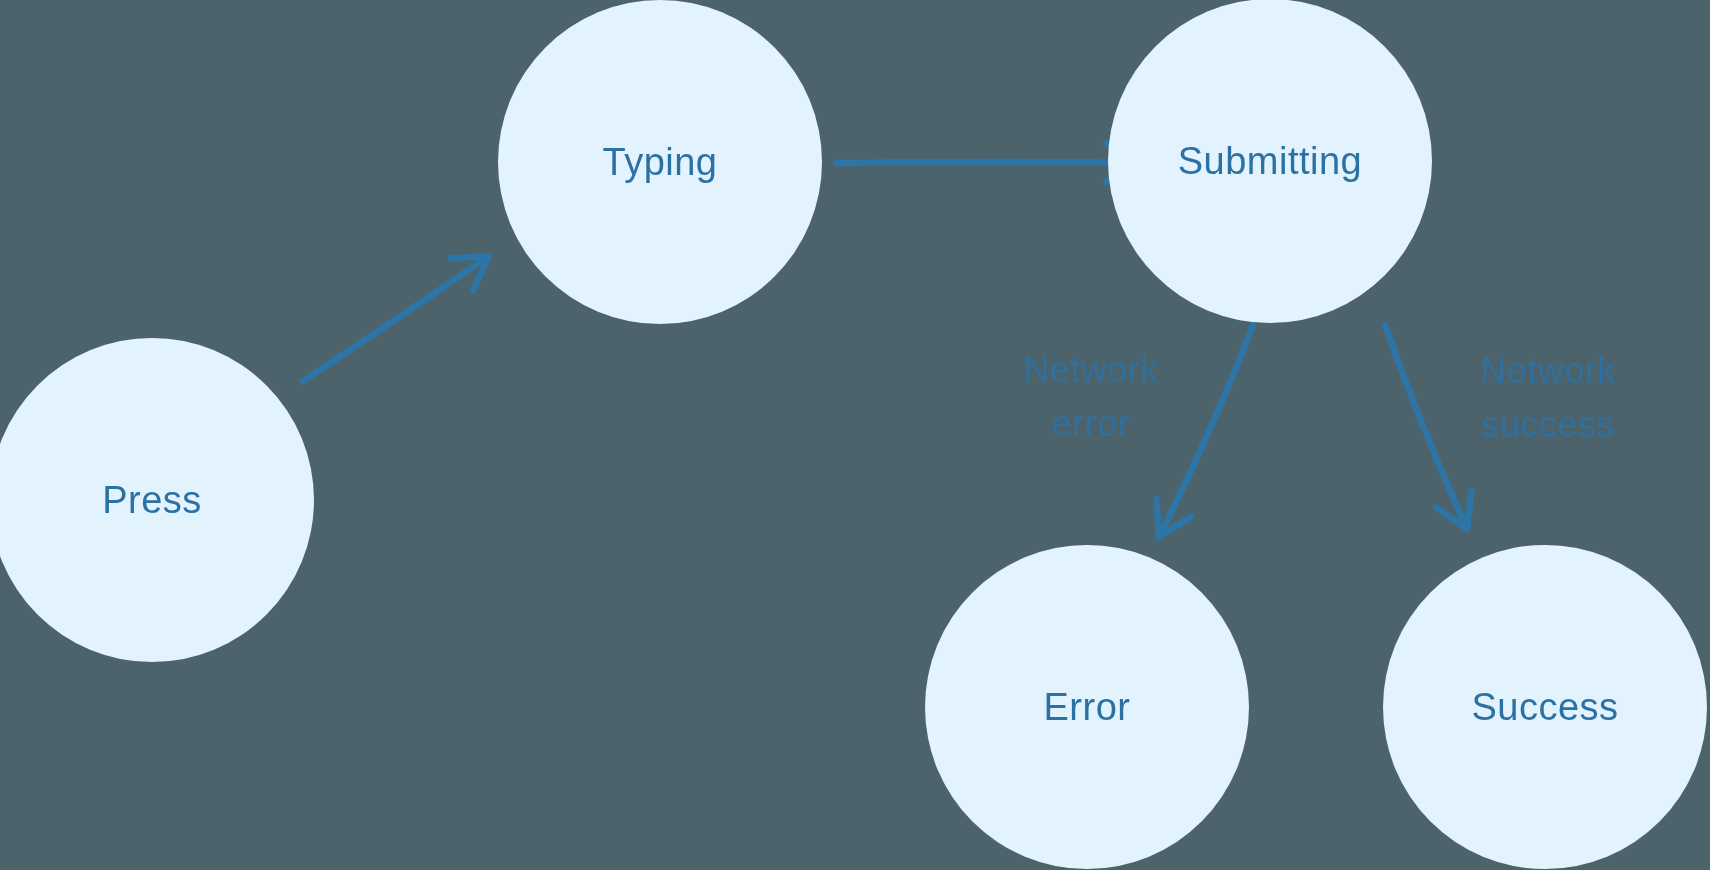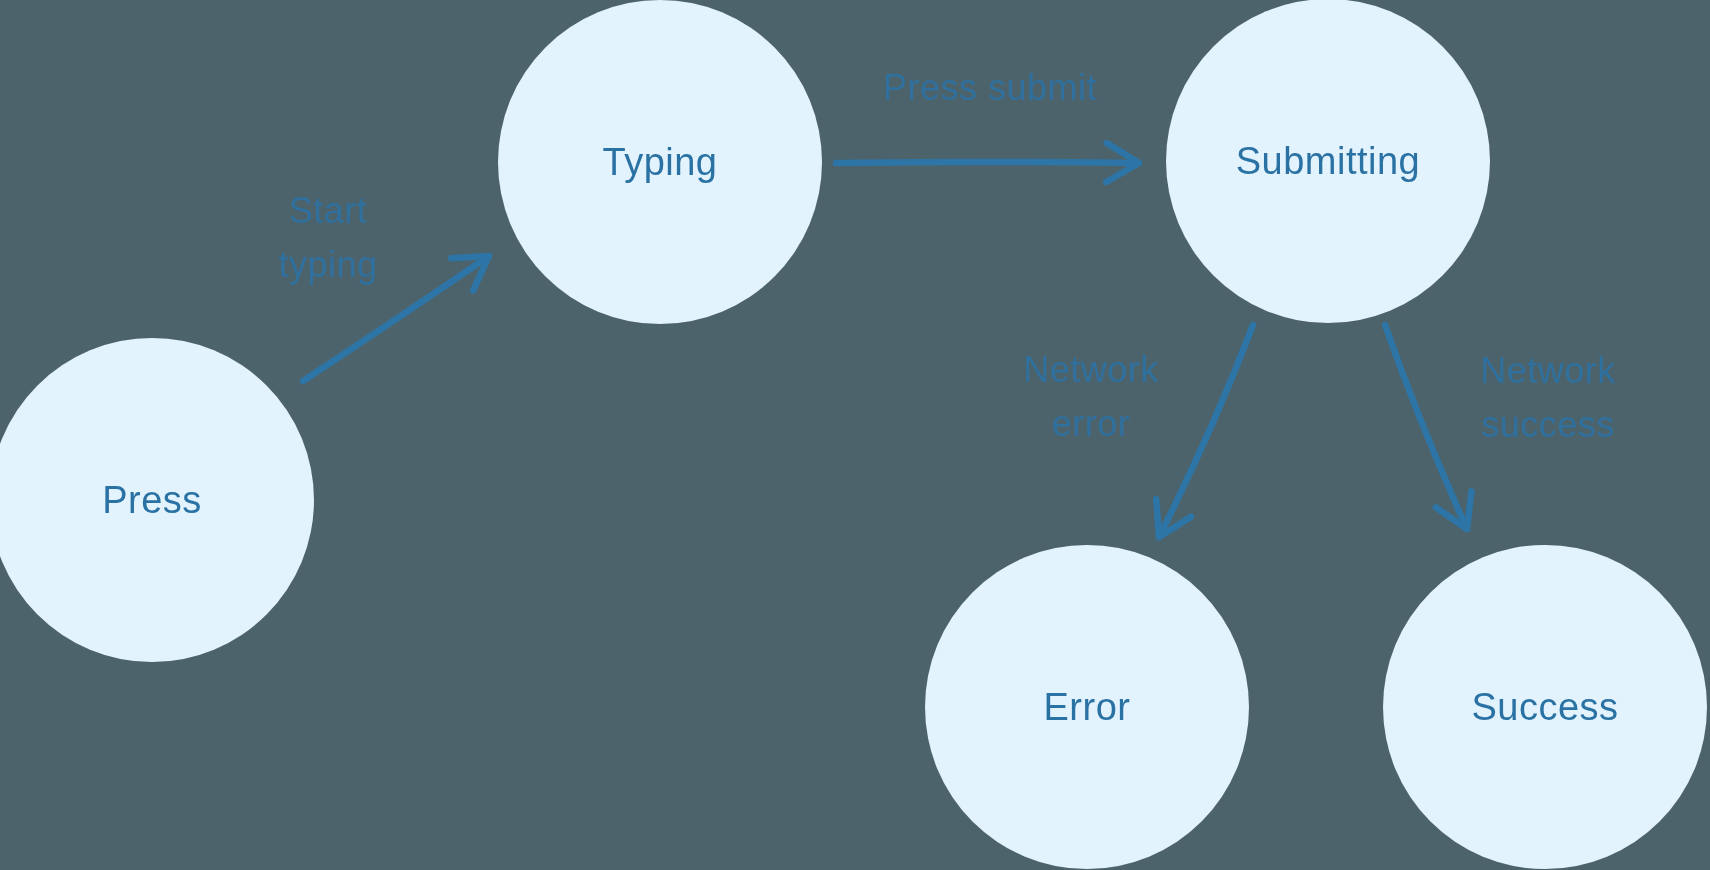--- a/index.html
+++ b/index.html
@@ -84,40 +84,33 @@
   </svg>
 
   <div class="node" style="left:-10px; top:338px;">
     <span>Press</span>
   </div>
 
   <div class="node" style="left:498px; top:0px;">
     <span>Typing</span>
   </div>
 
-  <div class="node" style="left:1166px; top:-1px;text-align:center;">
+  <div class="node" style="left:1108px; top:-1px;text-align:center;">
     <span>Submitting</span>
   </div>
 
   <div class="node" style="left:925px; top:545px;">
     <span>Error</span>
   </div>
 
   <div class="node" style="left:1383px; top:545px;">
     <span>Success</span>
   </div>
 
-  <div class="tlabel" style="left:328px; top:238px;">
-    <div>Start</div>
-    <div>typing</div>
-  </div>
 
-  <div class="tlabel" style="left:990px; top:88px;">
-    <div>Press submit</div>
-  </div>
 
   <div class="tlabel" style="left:1091px; top:397px;">
     <div>Network</div>
     <div>error</div>
   </div>
 
   <div class="tlabel" style="left:1548px; top:398px;">
     <div>Network</div>
     <div>success</div>
   </div>

